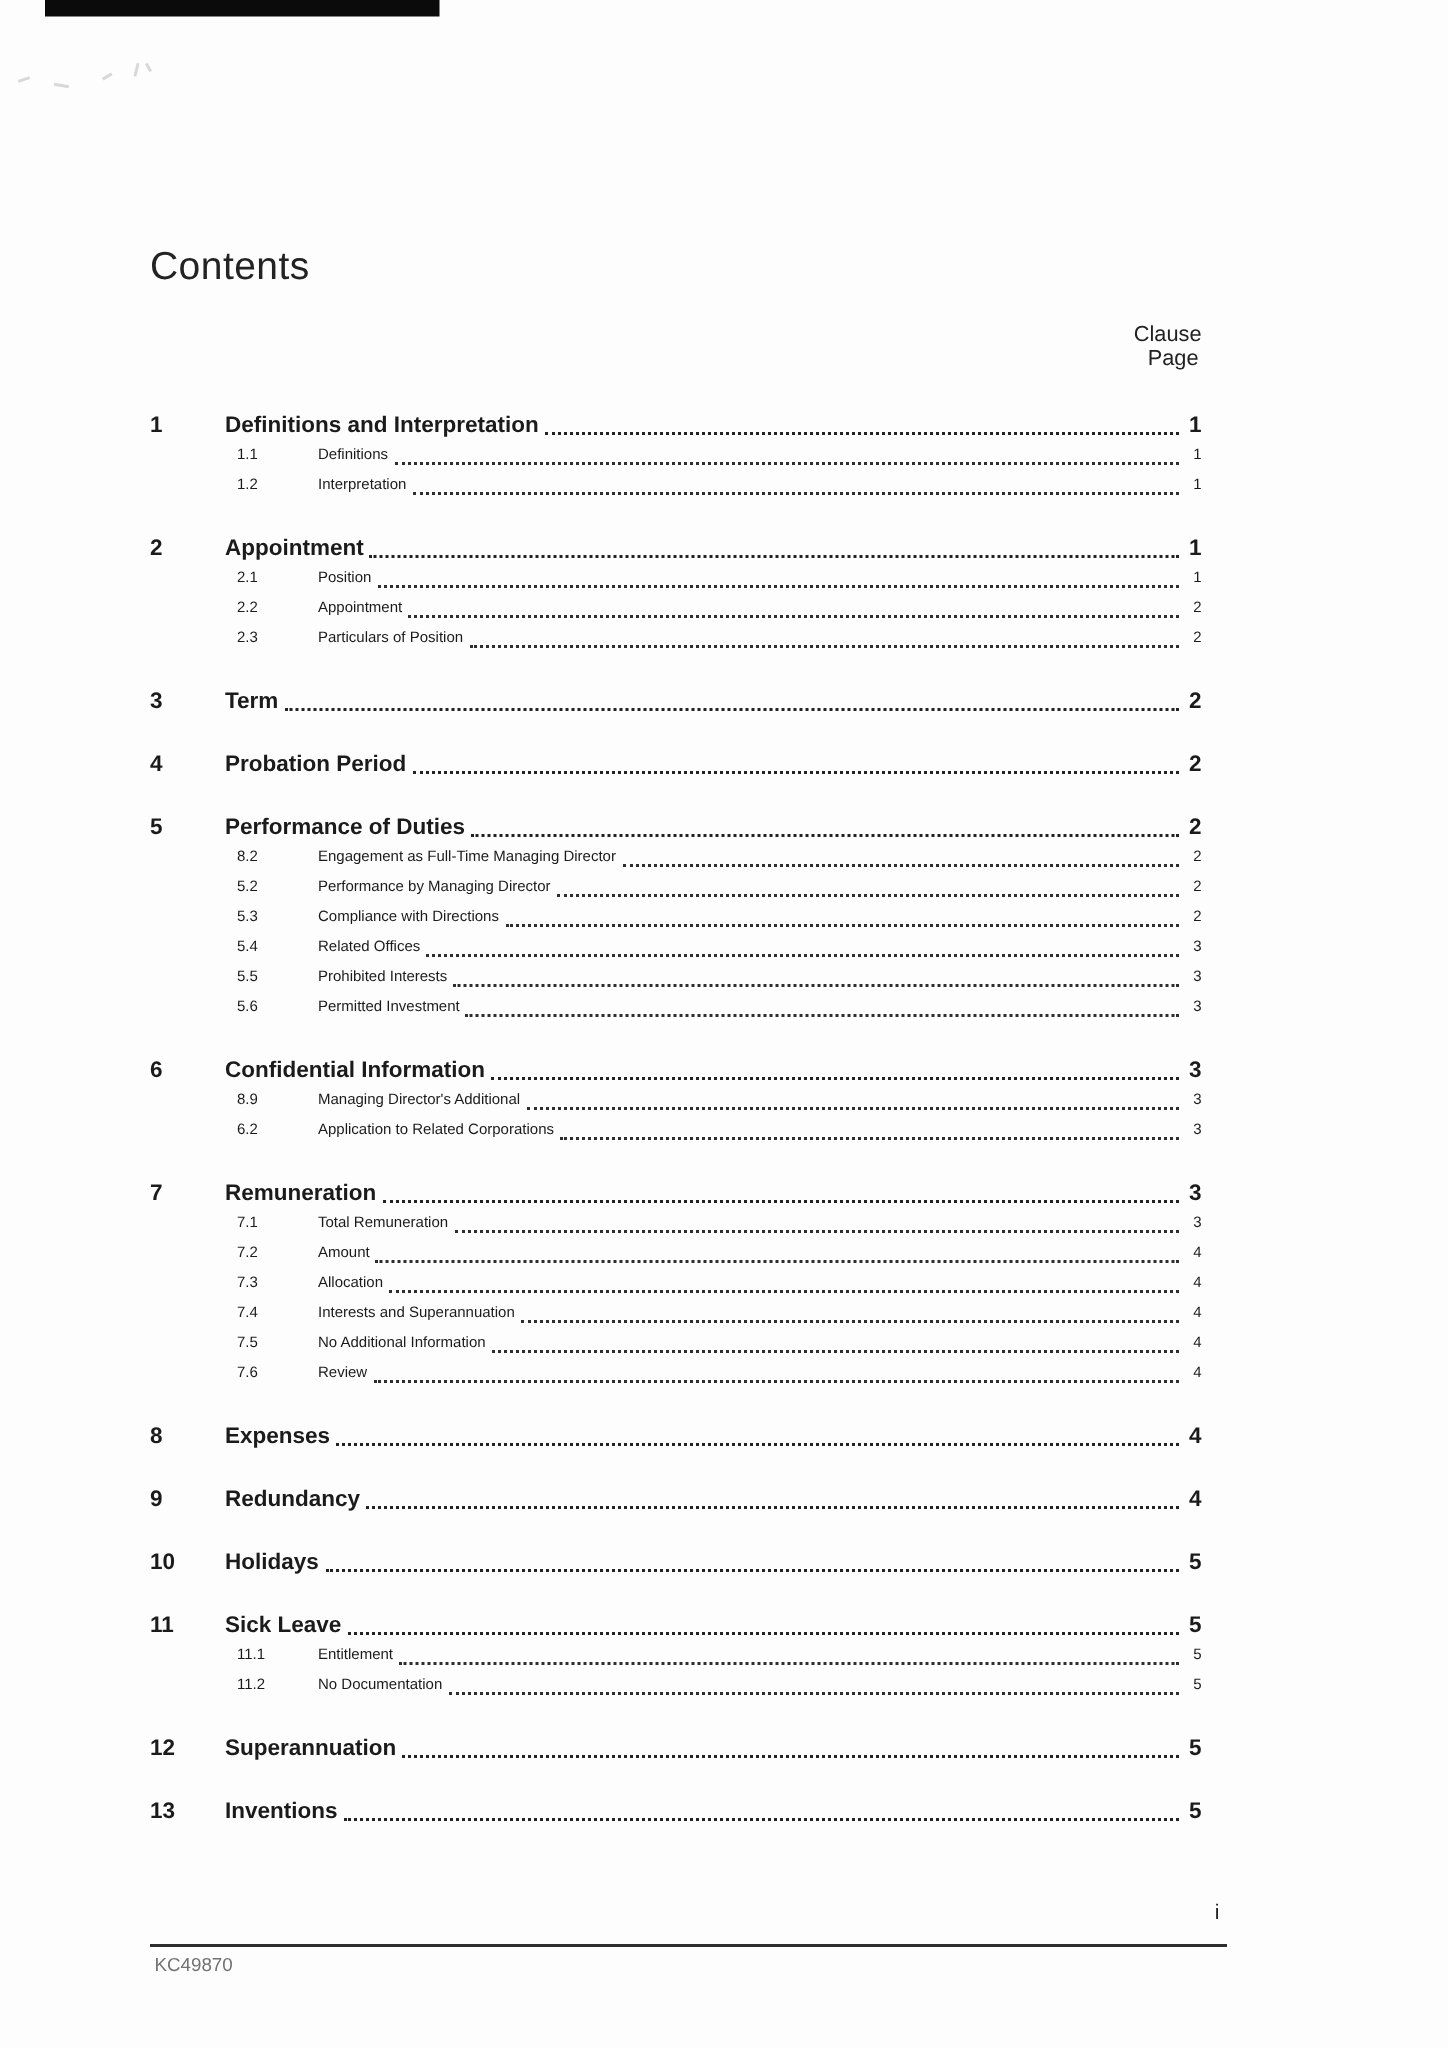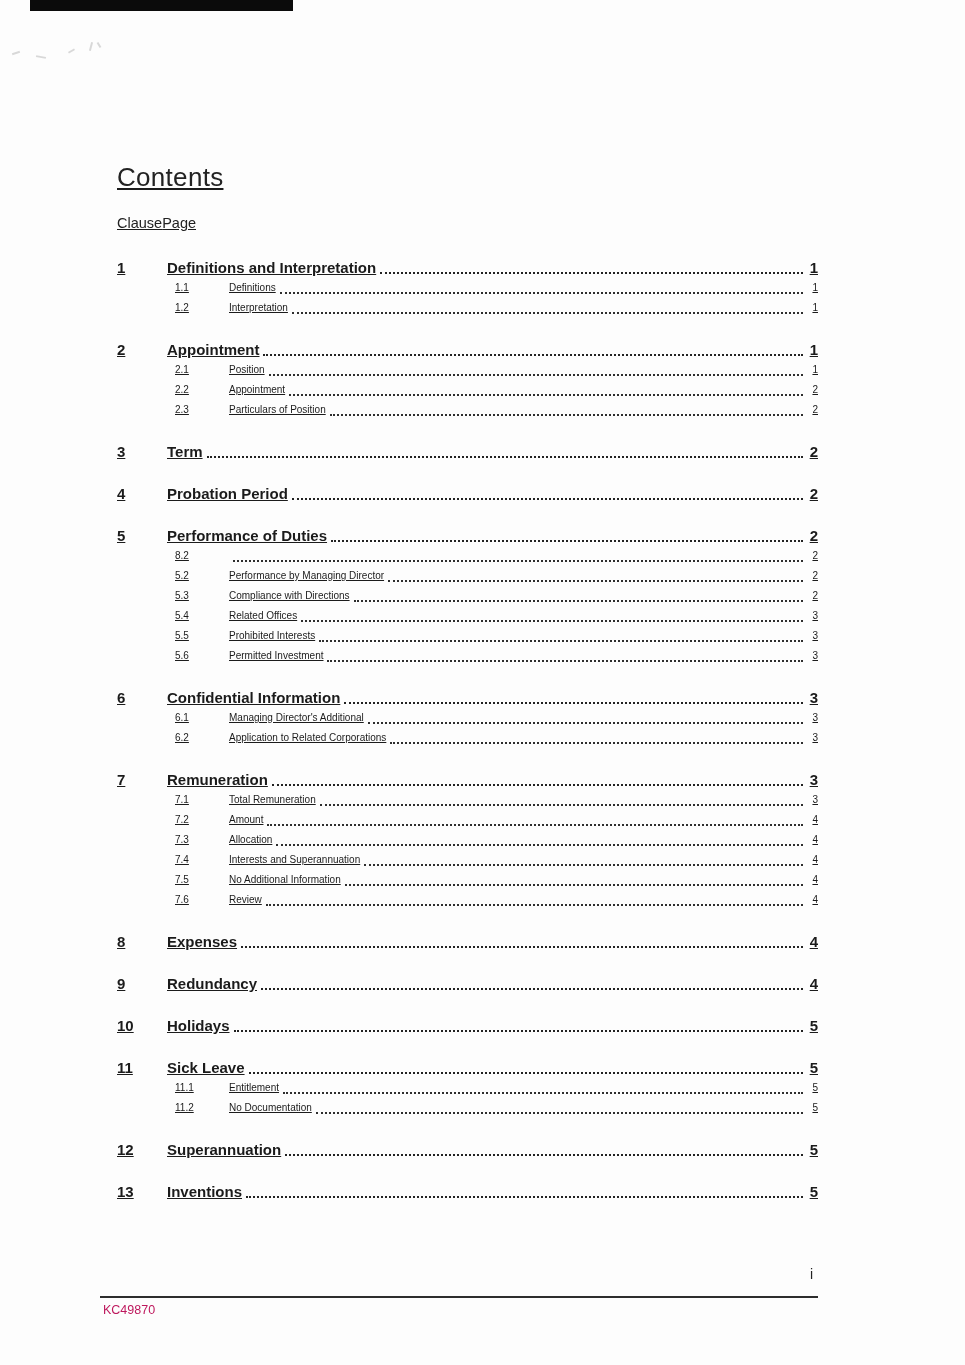--- a/index.html
+++ b/index.html
@@ -29,28 +29,28 @@
   .smudge i {
     position: absolute; background: #b5b5b5; display: block;
   }
   .smudge i:nth-child(1) { left: 2px;  top: 10px; width: 8px;  height: 2px; transform: rotate(-18deg); }
   .smudge i:nth-child(2) { left: 26px; top: 14px; width: 10px; height: 2px; transform: rotate(10deg); }
   .smudge i:nth-child(3) { left: 58px; top: 8px;  width: 7px;  height: 2px; transform: rotate(-30deg); }
   .smudge i:nth-child(4) { left: 80px; top: 0px;  width: 2px;  height: 9px; transform: rotate(14deg); }
   .smudge i:nth-child(5) { left: 86px; top: 2px;  width: 6px;  height: 2px; transform: rotate(60deg); }
 
   .content {
-    position: absolute; left: 117px; top: 162px; width: 701px; text-decoration: underline;
+    position: absolute; left: 100px; top: 162px; width: 701px;
   }
   .doc-title {
     font-size: 26px; font-weight: 400; color: #232323; letter-spacing: 0.3px;
   }
   .header-row {
-    display: flex; justify-content: flex-start; align-items: flex-end;
-    margin-top: 22px; font-size: 14.5px; color: #222;
+    display: flex; justify-content: flex-end; align-items: flex-end;
+    margin-top: 22px; font-size: 14.5px; color: #222; flex-direction: column;
   }
   .header-row .page-label { padding-right: 2px; }
 
   .toc { margin-top: 26px; }
   .toc-row {
     display: flex; align-items: flex-end;
     font-size: 10px; line-height: 20px; color: #1b1b1b;
   }
   .toc-row.section {
     font-weight: 700; font-size: 15px; line-height: 21px; margin-top: 21px;
@@ -73,21 +73,21 @@
   .footer-pagenum {
     position: absolute; top: 1266px; right: 152px;
     font-size: 14px; color: #222;
   }
   .footer-line {
     position: absolute; top: 1296px; left: 100px; width: 718px;
     border-top: 2px solid #2d2d2d; height: 0;
   }
   .footer-ref {
     position: absolute; top: 1303px; left: 103px;
-    font-size: 12.5px; color: #be185d;
+    font-size: 12.5px; color: #737373;
   }
 </style>
 </head>
 <body>
 
 <div class="page">
 
   <div class="redaction-bar"></div>
 
   <div class="smudge">
@@ -162,20 +162,21 @@
           <span class="pagenum">2</span>
         </div>
         <div class="toc-row section">
           <span class="num">5</span>
           <span class="title">Performance of Duties</span>
           <span class="leader"></span>
           <span class="pagenum">2</span>
         </div>
         <div class="toc-row subsection">
           <span class="num">8.2</span>
+          <span class="title">Engagement as Full-Time Managing Director</span>
           <span class="leader"></span>
           <span class="pagenum">2</span>
         </div>
         <div class="toc-row subsection">
           <span class="num">5.2</span>
           <span class="title">Performance by Managing Director</span>
           <span class="leader"></span>
           <span class="pagenum">2</span>
         </div>
         <div class="toc-row subsection">
@@ -202,21 +203,21 @@
           <span class="leader"></span>
           <span class="pagenum">3</span>
         </div>
         <div class="toc-row section">
           <span class="num">6</span>
           <span class="title">Confidential Information</span>
           <span class="leader"></span>
           <span class="pagenum">3</span>
         </div>
         <div class="toc-row subsection">
-          <span class="num">6.1</span>
+          <span class="num">8.9</span>
           <span class="title">Managing Director's Additional</span>
           <span class="leader"></span>
           <span class="pagenum">3</span>
         </div>
         <div class="toc-row subsection">
           <span class="num">6.2</span>
           <span class="title">Application to Related Corporations</span>
           <span class="leader"></span>
           <span class="pagenum">3</span>
         </div>

